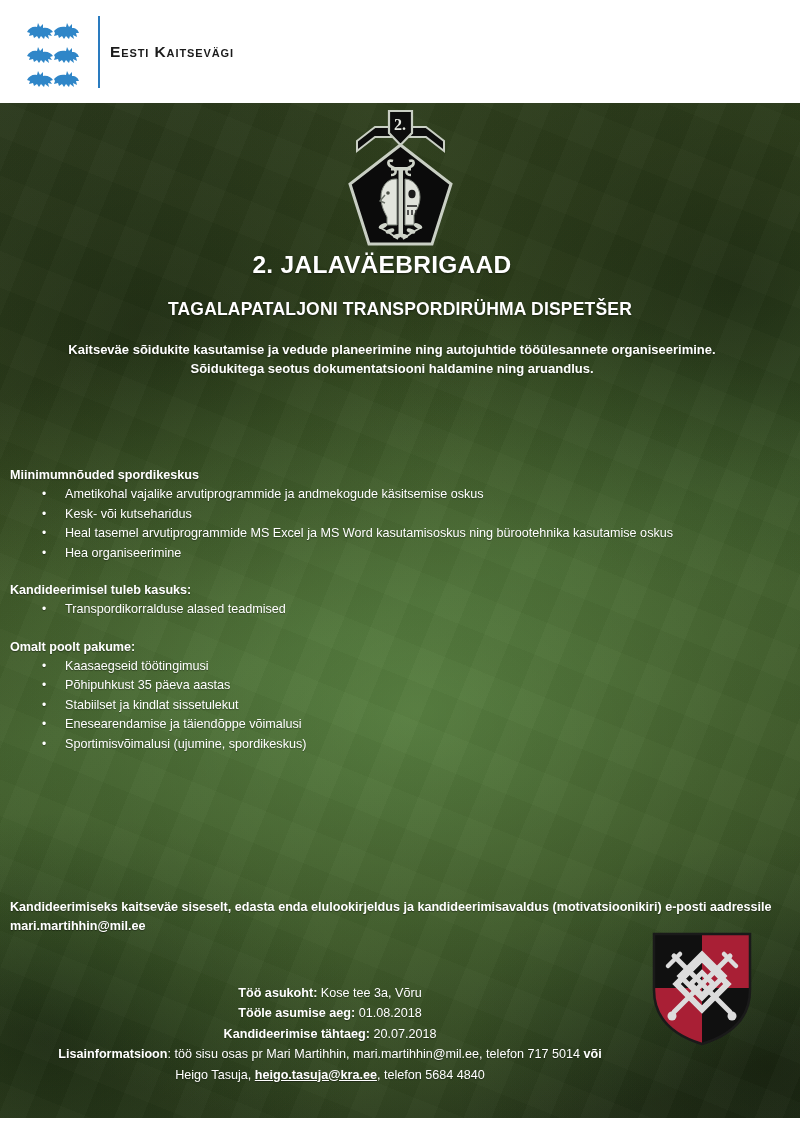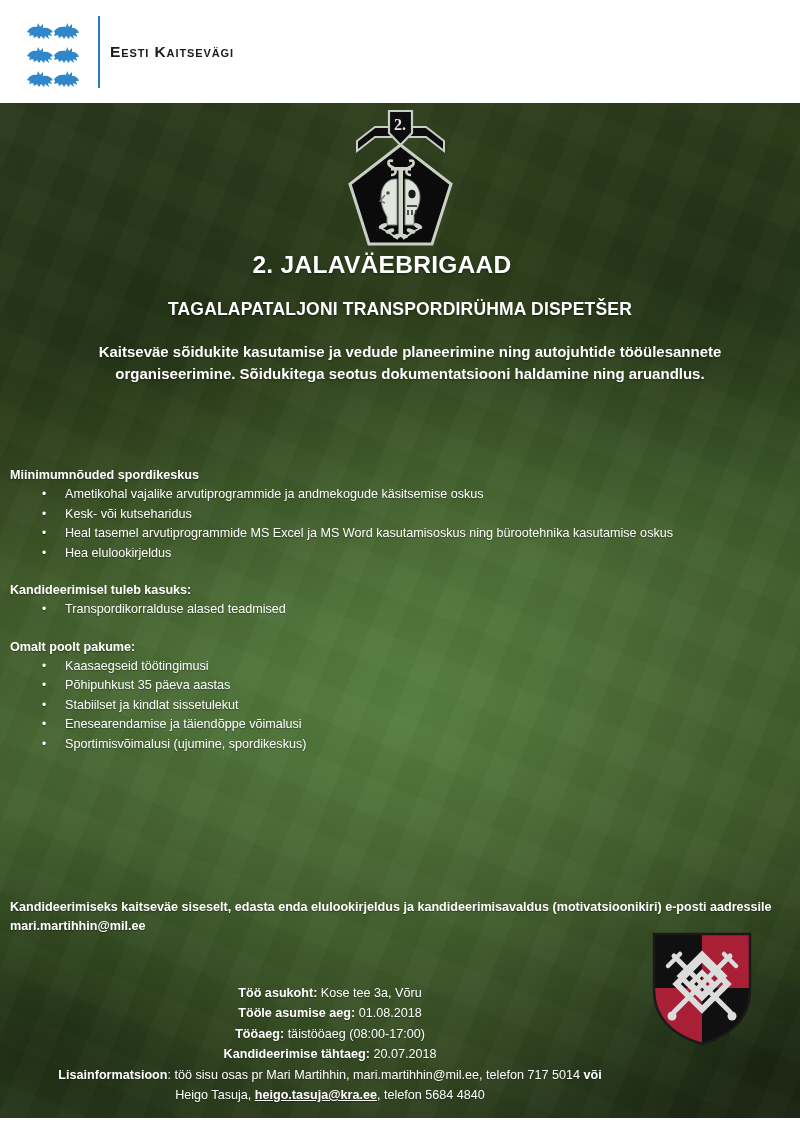--- a/index.html
+++ b/index.html
@@ -108,25 +108,25 @@
     width: 800px;
     text-align: center;
     color: #ffffff;
     font-size: 17.5px;
     font-weight: bold;
     letter-spacing: 0.2px;
     text-shadow: 0 1px 2px rgba(0,0,0,0.45);
   }
   .intro {
     position: absolute;
-    left: 60px; top: 238px;
+    left: 42px; top: 238px;
     width: 700px;
     text-align: center;
     color: #ffffff;
-    font-size: 15px;
+    font-size: 13px;
     font-weight: bold;
     line-height: 1.45;
     text-shadow: 0 1px 2px rgba(0,0,0,0.4);
   }
 
   
   .sections {
     position: absolute;
     left: 10px; top: 365px;
     width: 780px;
@@ -269,21 +269,21 @@
     <div class="intro">Kaitseväe sõidukite kasutamise ja vedude planeerimine ning autojuhtide tööülesannete organiseerimine. Sõidukitega seotus dokumentatsiooni haldamine ning aruandlus.</div>
 
     <div class="sections">
 
       <div class="sec">
         <div class="sec-head">Miinimumnõuded spordikeskus</div>
         <ul class="bullets">
           <li>Ametikohal vajalike arvutiprogrammide ja andmekogude käsitsemise oskus</li>
           <li>Kesk- või kutseharidus</li>
           <li>Heal tasemel arvutiprogrammide MS Excel ja MS Word kasutamisoskus ning bürootehnika kasutamise oskus</li>
-          <li>Hea elulookirjeldus</li>
+          <li>Hea organiseerimine</li>
         </ul>
       </div>
 
       <div class="gap-sm"></div>
 
       <div class="sec">
         <div class="sec-head">Kandideerimisel tuleb kasuks:</div>
         <ul class="bullets">
           <li>Transpordikorralduse alased teadmised</li>
         </ul>
@@ -309,24 +309,20 @@
     </div>
 
     <div class="details">
       <div>
         <b>Töö asukoht:</b>
         <span>Kose tee 3a, Võru</span>
       </div>
       <div>
         <b>Tööle asumise aeg:</b>
         <span>01.08.2018</span>
-      </div>
-      <div>
-        <b>Tööaeg:</b>
-        <span>täistööaeg (08:00-17:00)</span>
       </div>
       <div>
         <b>Kandideerimise tähtaeg:</b>
         <span>20.07.2018</span>
       </div>
       <div>
         <b>Lisainformatsioon</b><span>: töö sisu osas pr Mari Martihhin, mari.martihhin@mil.ee, telefon 717 5014 </span><b>või</b>
       </div>
       <div>
         <span>Heigo Tasuja, </span><a class="linkish" href="#">heigo.tasuja@kra.ee</a><span>, telefon 5684 4840</span>

